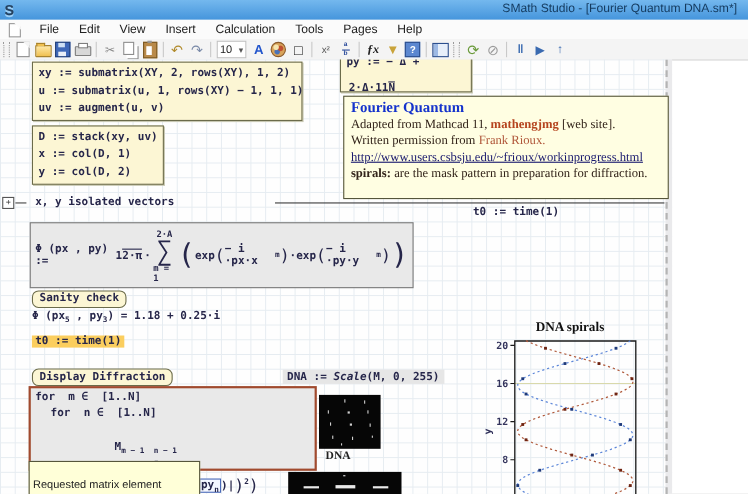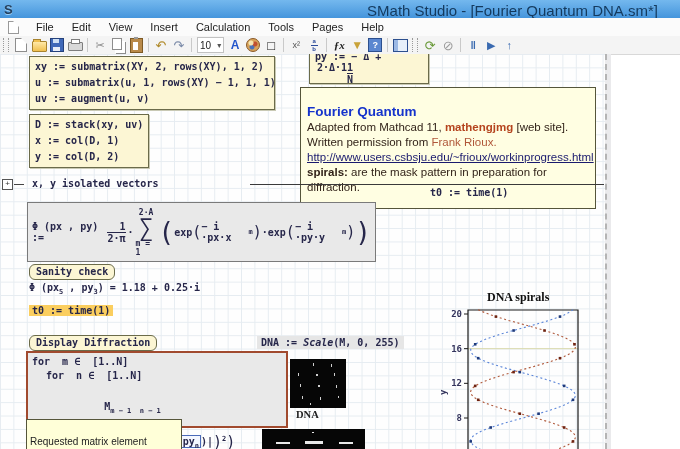--- a/index.html
+++ b/index.html
@@ -4,21 +4,21 @@
 <style>
   html,body{margin:0;padding:0;background:#777;}
   #app{position:relative;width:680px;height:449px;overflow:hidden;background:#fff;
        font-family:"Liberation Sans",sans-serif;font-size:11px;color:#222;}
 
   
   #titlebar{position:absolute;left:0;top:0;width:680px;height:18px;
     background:linear-gradient(#74b8ee,#4595dc);display:flex;align-items:center;}
   #app-logo{margin-left:4px;font-weight:bold;font-size:13px;color:#26415e;
     text-shadow:0 1px 0 #9fd0f5;}
-  #window-title{position:absolute;right:22px;top:2px;font-size:15px;color:#143a5e;}
+  #window-title{position:absolute;right:10px;top:2px;font-size:11px;color:#143a5e;}
 
   
   #menubar{position:absolute;left:0;top:18px;width:680px;height:18px;background:#fbfbfb;
     display:flex;align-items:center;border-bottom:1px solid #ececec;}
   .menu-doc-icon{width:9px;height:11px;background:#fff;border:1px solid #999;margin:0 8px 0 8px;position:relative;}
   .menu-doc-icon::after{content:"";position:absolute;right:-1px;top:-1px;border:3px solid transparent;
     border-top-color:#fbfbfb;border-right-color:#fbfbfb;}
   .menu-item{padding:0 9px;color:#222;cursor:default;}
 
   
@@ -69,32 +69,32 @@
   .mbox{position:absolute;background:#fcf6d4;border:1px solid #6b6b4a;box-shadow:1px 1px 0 #c9c9b4;
     padding:2px 5px;}
   .mbox .ln{line-height:16px;white-space:pre;}
   .gbox{position:absolute;background:#e9e9e9;border:1px solid #7a7a7a;}
   .badge{position:absolute;background:#fcf6d4;border:1px solid #6b6b4a;border-radius:6px;
     padding:1px 6px;line-height:12px;}
   sub{font-size:7px;}
   sup{font-size:7px;}
 
   
-  .frac{display:inline-flex;flex-direction:column;align-items:flex-end;vertical-align:middle;margin:0 2px;}
+  .frac{display:inline-flex;align-items:center;vertical-align:middle;margin:12px 2px;}
   .frac .fn{line-height:11px;}
   .frac .fd{border-top:1px solid #26264a;line-height:11px;}
   .bigsum{display:inline-flex;flex-direction:column;align-items:center;line-height:9px;margin:0 2px;}
   .bigsum .lim{font-size:8px;line-height:9px;}
   .bigsum .sig{font-size:24px;line-height:22px;font-weight:400;}
   .bigpar{font-size:26px;font-weight:400;vertical-align:middle;line-height:20px;}
   .midpar{font-size:15px;font-weight:400;vertical-align:middle;}
 
   
-  #fourier-note{position:absolute;left:300px;top:33px;width:282px;height:88px;background:#fffee2;
-    border:1px solid #55553a;padding:16px 6px;font-family:Liberation Sans, sans-serif;font-size:11.5px;color:#33241a;}
+  #fourier-note{position:absolute;left:312px;top:33px;width:282px;height:88px;background:#fffee2;
+    border:1px solid #55553a;padding:2px 6px;font-family:Liberation Serif, serif;font-size:11.5px;color:#33241a;}
   #fourier-note .title{color:#1533cc;font-weight:bold;font-size:13.5px;line-height:16px;}
   #fourier-note .ln{line-height:15px;}
   #fourier-note .em{color:#b5441e;font-weight:bold;}
   #fourier-note .em2{color:#b0573a;}
   #fourier-note a{color:#1a1a6e;text-decoration:underline;}
 
   
   #section-divider{position:absolute;left:2px;top:124px;width:660px;height:14px;}
   #collapse-box{position:absolute;left:0;top:1px;width:9px;height:9px;border:1px solid #555;
     font-size:8px;line-height:8px;text-align:center;color:#333;background:#fff;}

